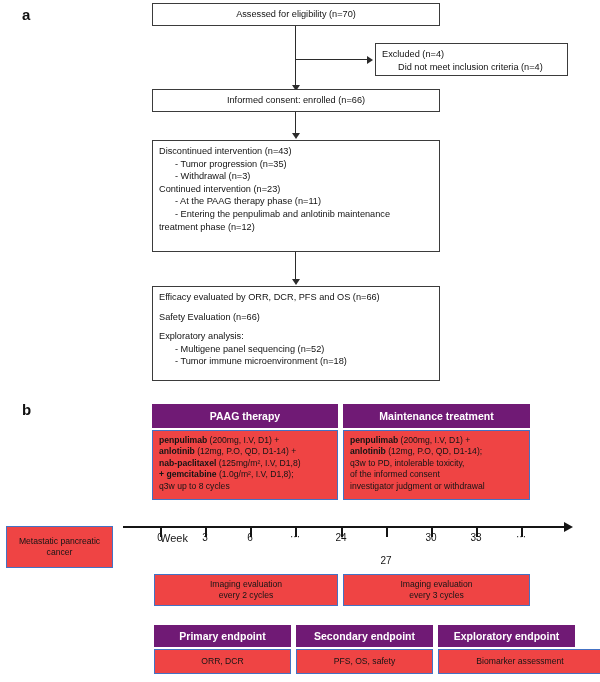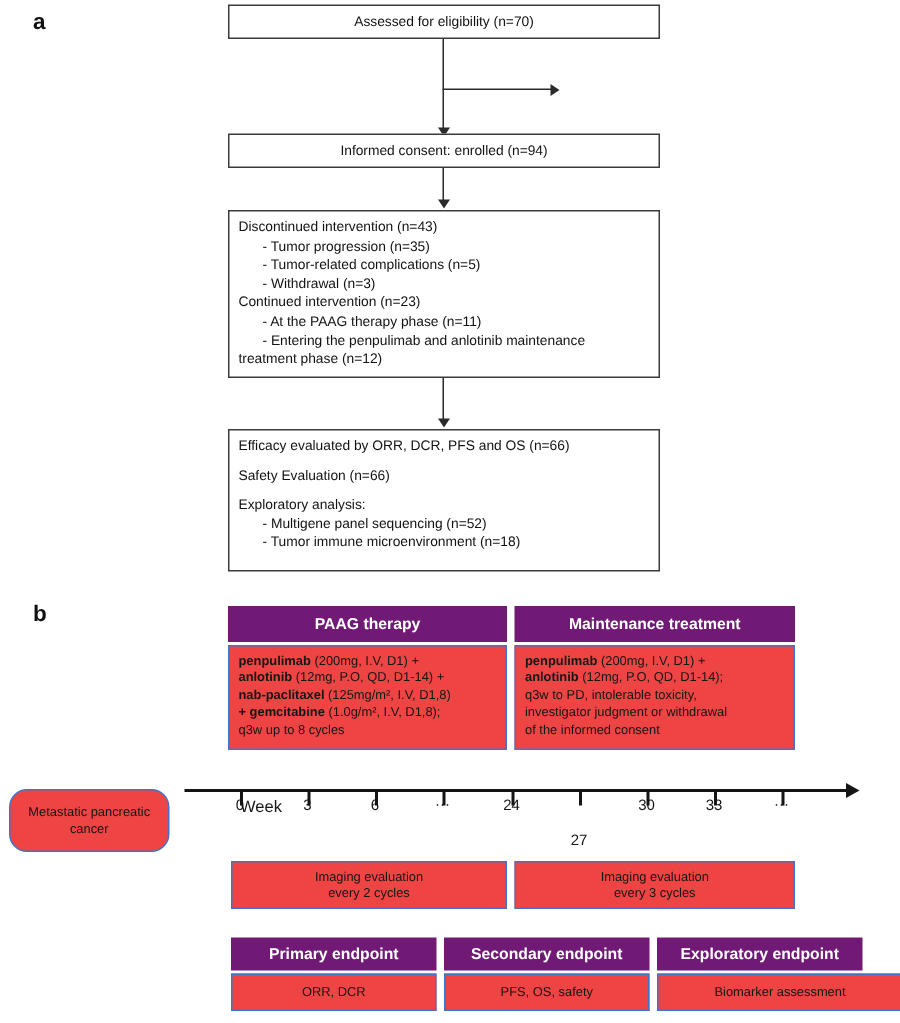--- a/index.html
+++ b/index.html
@@ -122,32 +122,35 @@
   <div class="cbox center" style="left:152px;top:3px;width:288px;height:23px;">
     <span>Assessed for eligibility (n=70)</span>
   </div>
 
   <div class="vline" style="left:295px;top:26px;height:63px;"></div>
   <div class="arrow-down" style="left:291.5px;top:85px;"></div>
 
   <div class="hline" style="left:295px;top:59px;width:73px;"></div>
   <div class="arrow-right" style="left:367px;top:55.5px;"></div>
 
+  <div class="cbox left" style="left:375px;top:43px;width:193px;height:33px;">
+    <span class="ln">Excluded (n=4)</span>
+    <span class="ln ind1">Did not meet inclusion criteria (n=4)</span>
+  </div>
 
   <div class="cbox center" style="left:152px;top:89px;width:288px;height:23px;">
-    <span>Informed consent: enrolled (n=94)</span>
+    <span>Informed consent: enrolled (n=66)</span>
   </div>
 
   <div class="vline" style="left:295px;top:112px;height:25px;"></div>
   <div class="arrow-down" style="left:291.5px;top:133px;"></div>
 
   <div class="cbox left" style="left:152px;top:140px;width:288px;height:112px;">
     <span class="ln">Discontinued intervention (n=43)</span>
     <span class="ln ind1">- Tumor progression (n=35)</span>
-    <span class="ln ind1">- Tumor-related complications (n=5)</span>
     <span class="ln ind1">- Withdrawal (n=3)</span>
     <span class="ln">Continued intervention (n=23)</span>
     <span class="ln ind1">- At the PAAG therapy phase (n=11)</span>
     <span class="ln ind1">- Entering the penpulimab and anlotinib maintenance</span>
     <span class="ln">treatment phase (n=12)</span>
   </div>
 
   <div class="vline" style="left:295px;top:252px;height:31px;"></div>
   <div class="arrow-down" style="left:291.5px;top:279px;"></div>
 
@@ -174,25 +177,25 @@
     <span class="ln">q3w up to 8 cycles</span>
   </div>
 
   <div class="card-head" style="left:343px;top:404px;width:187px;height:24px;">
     <span>Maintenance treatment</span>
   </div>
   <div class="card-body left" style="left:343px;top:430px;width:187px;height:70px;">
     <span class="ln"><b>penpulimab</b><span> (200mg, I.V, D1) +</span></span>
     <span class="ln"><b>anlotinib</b><span> (12mg, P.O, QD, D1-14);</span></span>
     <span class="ln">q3w to PD, intolerable toxicity,</span>
+    <span class="ln">of the informed consent</span>
     <span class="ln">investigator judgment or withdrawal</span>
-    <span class="ln">of the informed consent</span>
-  </div>
-
-  <div class="card-body center" style="left:6px;top:526px;width:107px;height:42px;border-radius:12px;">
+  </div>
+
+  <div class="card-body center" style="left:6px;top:526px;width:107px;height:42px;">
     <div>
       <span class="ln">Metastatic pancreatic</span>
       <span class="ln">cancer</span>
     </div>
   </div>
 
   <div class="tl-axis" style="left:123px;top:526px;width:443px;"></div>
   <div class="tl-arrow" style="left:564px;top:522px;"></div>
 
   <div class="tl-week" style="left:124px;top:532px;">Week</div>

